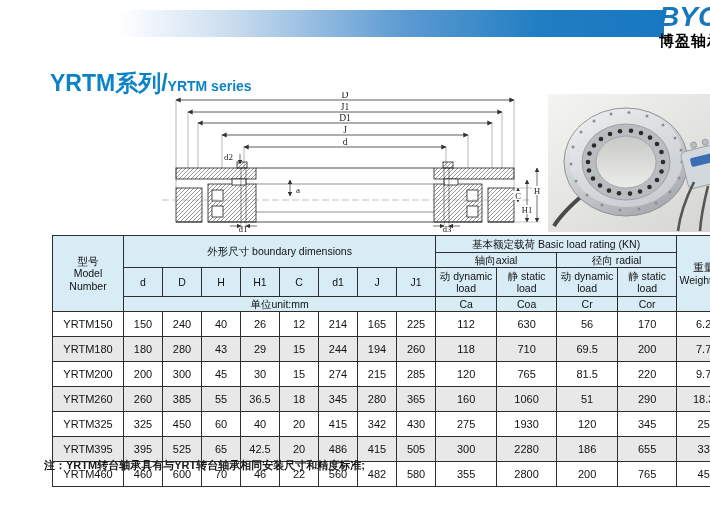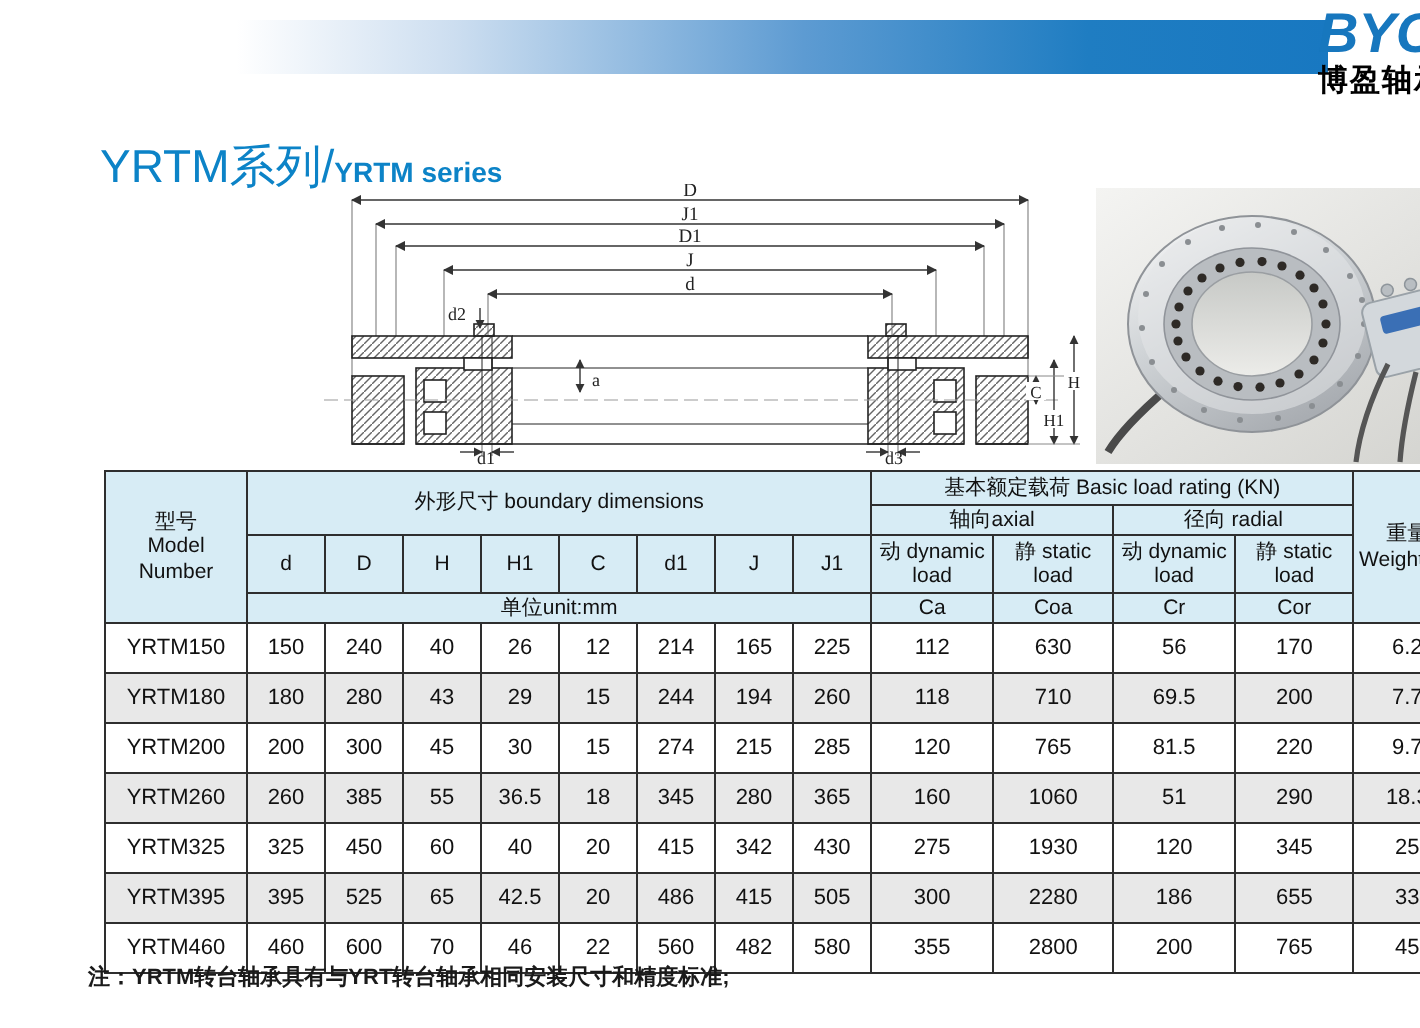--- a/index.html
+++ b/index.html
@@ -13,41 +13,41 @@
   .gradbar {
     position: absolute; left: 86px; top: 10px; width: 546px; height: 27px;
     background: linear-gradient(to right, rgba(120,170,220,0) 0%, rgba(110,160,212,0.35) 20%,
       #5d9bd2 52%, #1f7dc2 78%, #1878c1 100%);
   }
   .logo { position: absolute; top: 3px; right: 5px; width: 78px; line-height: 1; }
   .logo-byc { font-size: 28px; font-weight: bold; font-style: italic; color: #1777be; letter-spacing: 0px; }
   .logo-reg { font-size: 9px; font-style: normal; vertical-align: 14px; color: #1777be; }
   .logo-cn { font-size: 15px; font-weight: bold; color: #000; letter-spacing: 1px; margin-top: 2px; }
   .title { position: absolute; left: 18px; top: 68px; color: #0c83c7; white-space: nowrap; }
-  .title-cn { font-size: 23px; font-weight: normal; }
+  .title-cn { font-size: 23px; font-weight: bold; }
   .title-en { font-size: 14px; font-weight: bold; }
   
   .drawing { position: absolute; left: 118px; top: 92px; }
   .photo { position: absolute; left: 516px; top: 94px; }
   
   table.spec {
     position: absolute; left: 20px; top: 235px; width: 678px;
     border-collapse: collapse; table-layout: fixed;
   }
   .spec th, .spec td {
     border: 1px solid #2e2e2e; text-align: center; vertical-align: middle;
     padding: 0 1px; font-weight: normal; overflow: hidden;
   }
   .spec thead th { background: #d7ecf5; font-size: 10.5px; line-height: 1.15; }
   .spec td { font-size: 11px; background: #fff; }
   .spec tbody tr.alt td { background: #e8e8e8; }
   .spec tbody tr { height: 25px; }
   .hr1 { height: 17px; } .hr2 { height: 15px; } .hr3 { height: 29px; } .hr4 { height: 15px; }
   
-  .notes { position: absolute; left: 12px; top: 482px; font-size: 11px; line-height: 14px; font-weight: bold; color: #1a1a1a; }
+  .notes { position: absolute; left: 12px; top: 458px; font-size: 11px; line-height: 14px; font-weight: bold; color: #1a1a1a; }
   .notes .en { font-weight: bold; }
   svg text { font-family: "Liberation Serif", serif; fill: #222; }
 </style>
 </head>
 <body>
 
 <div class="page">
 
   <div class="gradbar"></div>
   <div class="logo">

